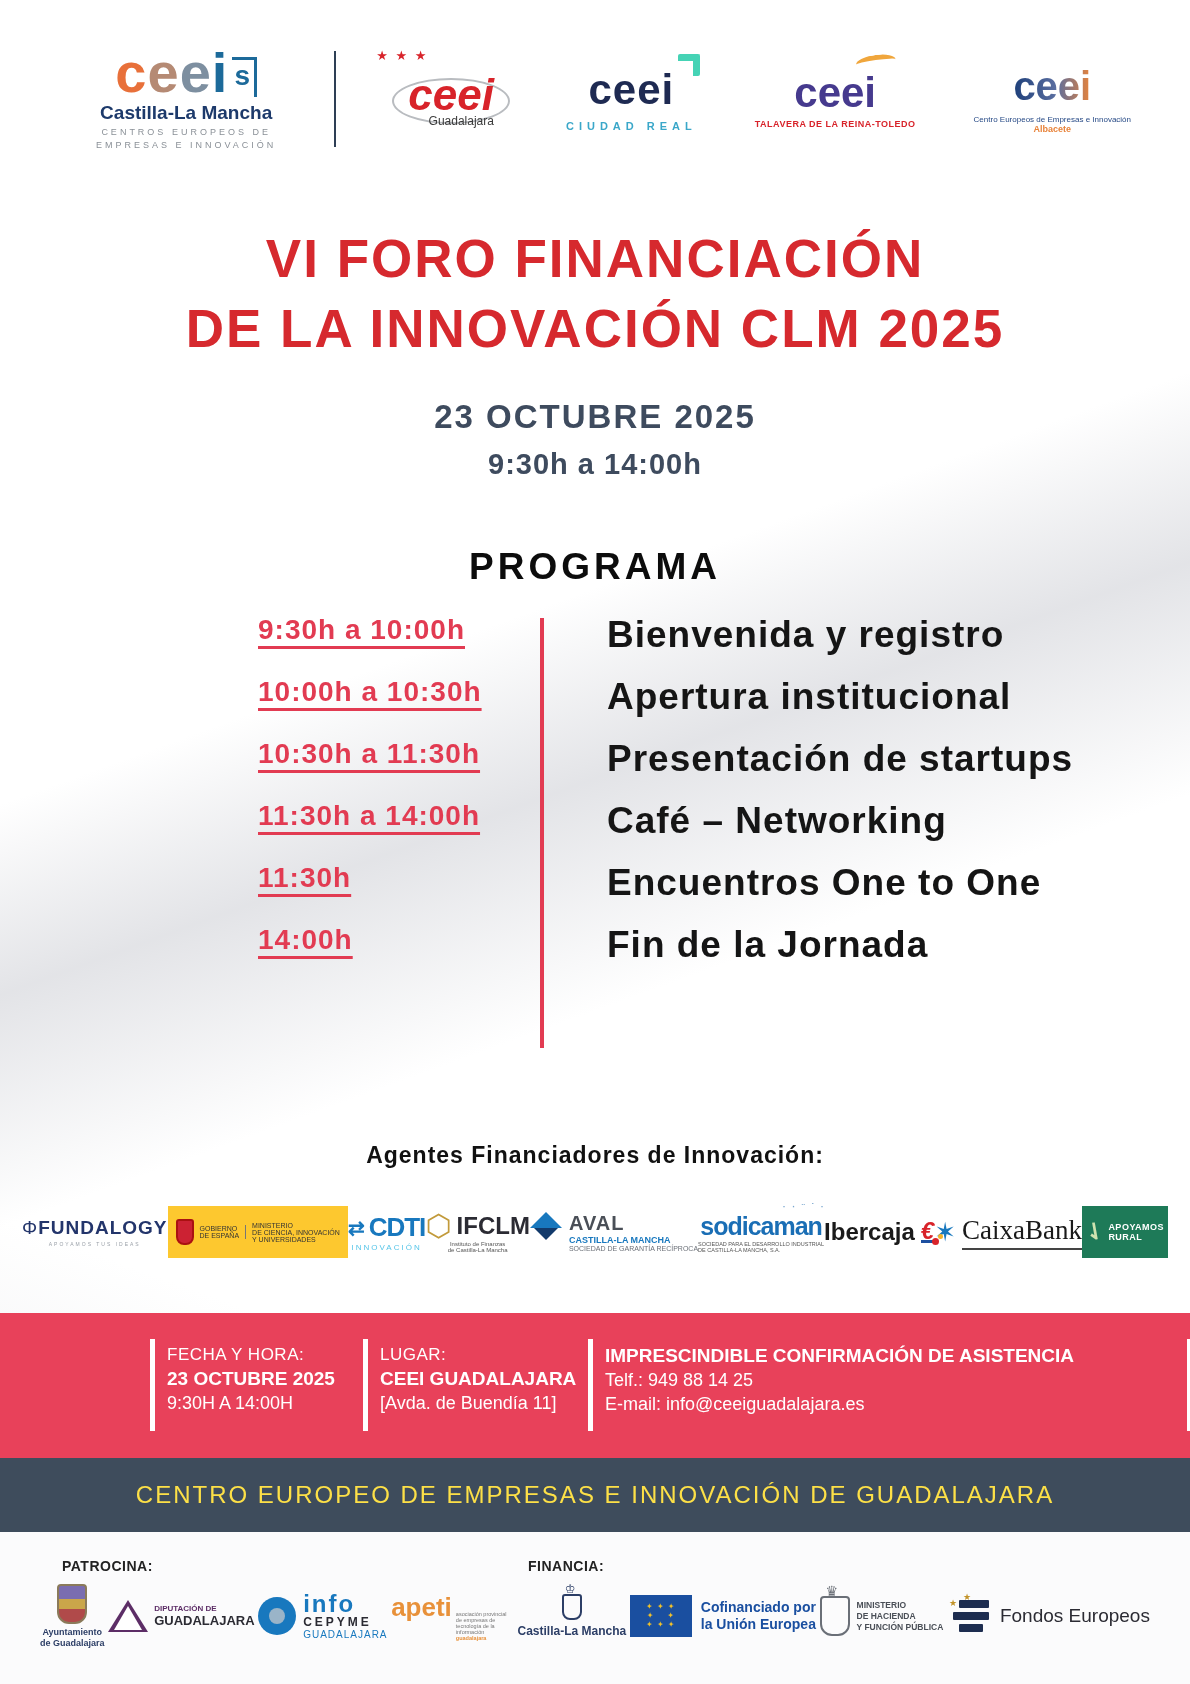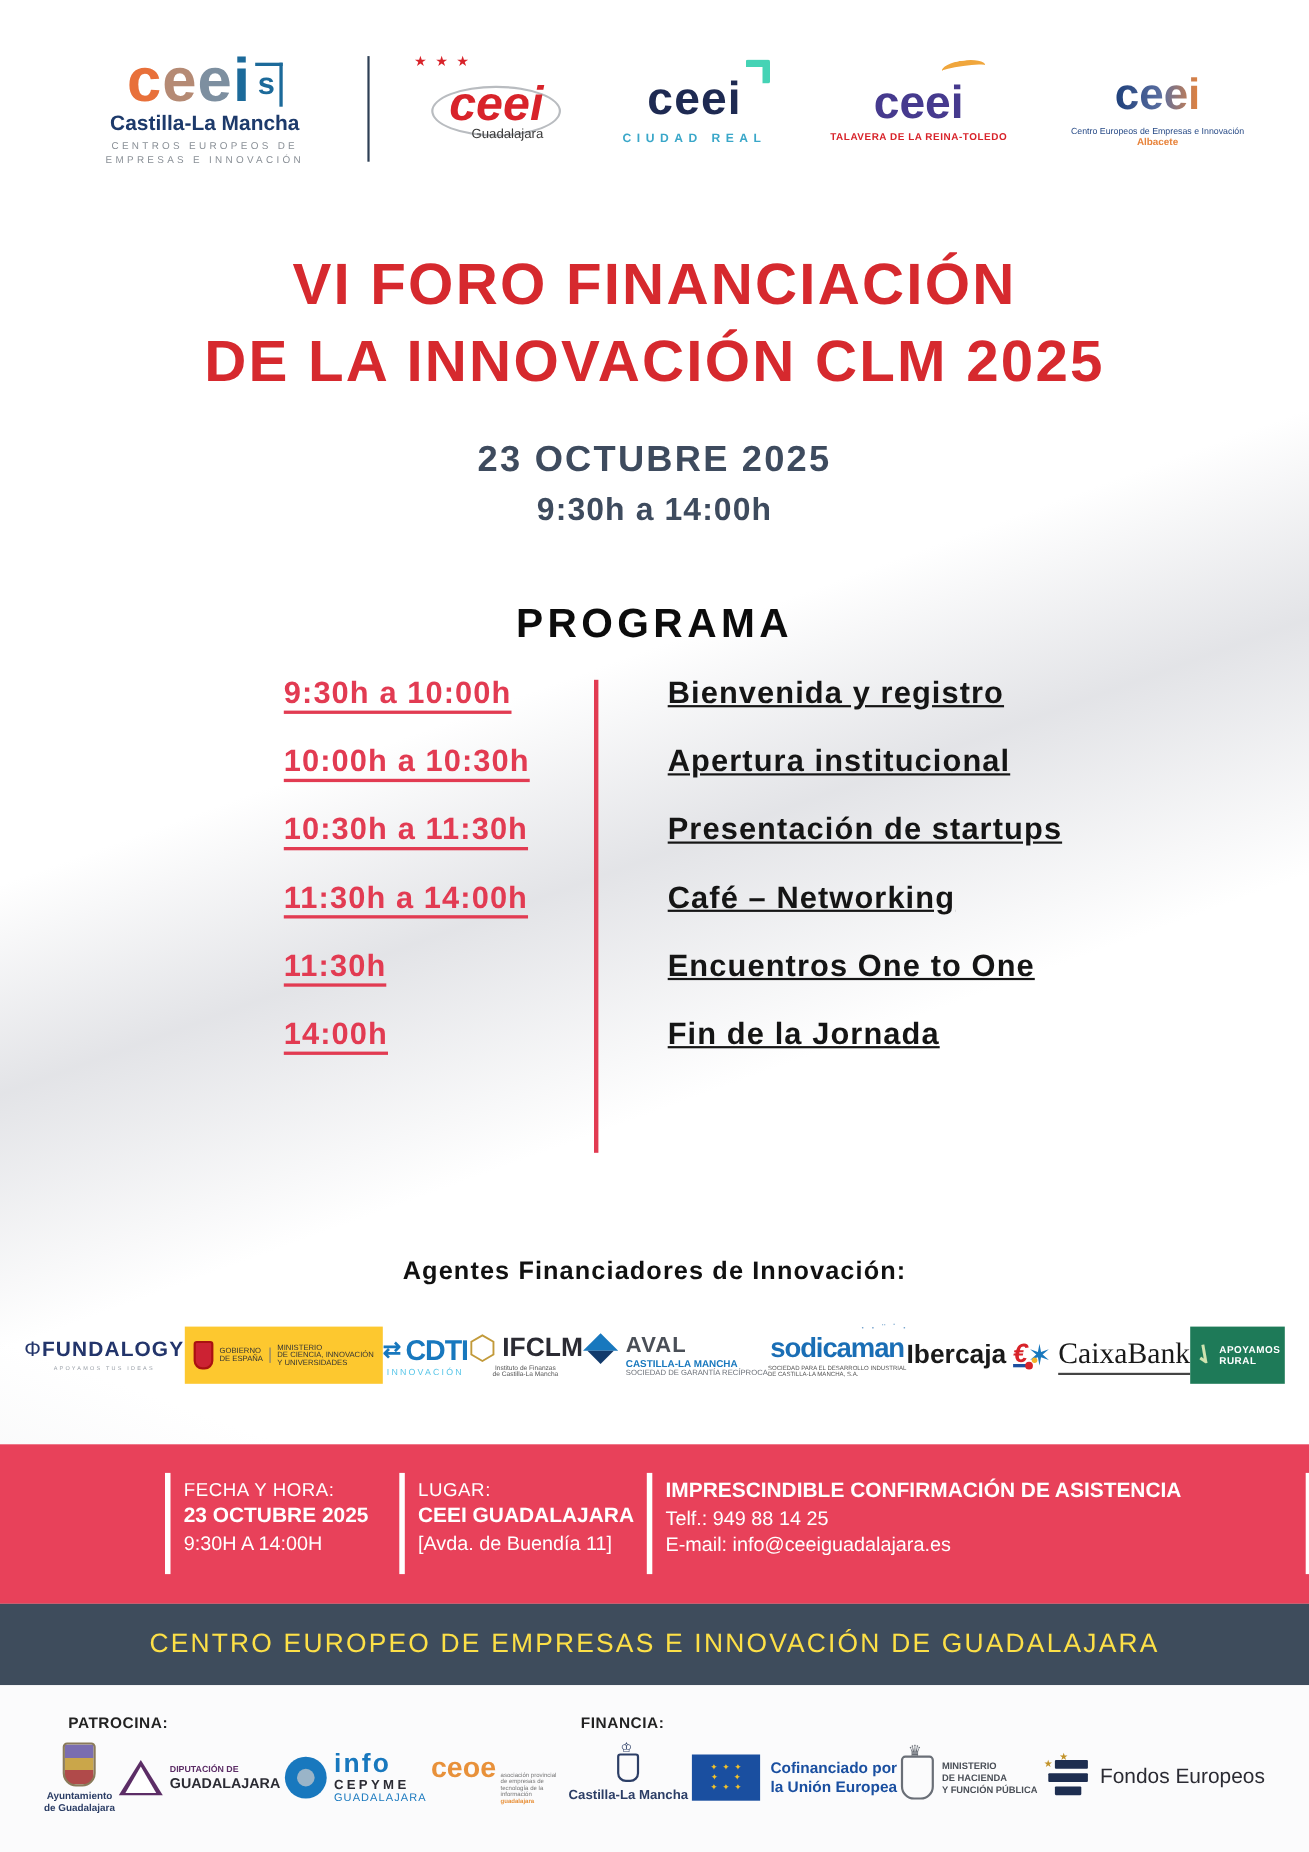--- a/index.html
+++ b/index.html
@@ -51,21 +51,21 @@
 
   
   .prog-heading { position:absolute; top:546px; left:0; width:100%; text-align:center;
     font-size:37px; font-weight:bold; color:#0c0c0c; letter-spacing:4px; }
   .program { position:absolute; top:614px; left:0; width:100%; }
   .prog-line { position:absolute; left:540px; top:4px; width:4px; height:430px; background:#e23b52; }
   .prog-rows { display:flex; flex-direction:column; gap:29px; }
   .prog-row { display:flex; align-items:baseline; height:33px;margin-left:18px; }
   .prog-time { position:absolute; left:258px; font-size:28px; font-weight:bold; color:#e23b52;
     text-decoration:underline; text-underline-offset:7px; text-decoration-thickness:3px; letter-spacing:1px; }
-  .prog-act { position:absolute; left:607px; font-size:28px; font-weight:bold; color:#151515; letter-spacing:1px;text-decoration:underline; }
+  .prog-act { position:absolute; left:607px; font-size:37px; font-weight:bold; color:#151515; letter-spacing:1px; }
 
   
   .agents-heading { position:absolute; top:1142px; left:0; width:100%; text-align:center;
     font-size:23px; font-weight:bold; color:#111; letter-spacing:1px; }
   .agents-row { position:absolute; top:1206px; left:0; width:100%; padding:0 22px;
     display:flex; align-items:center; justify-content:space-between; }
   .ag { display:flex; flex-direction:column; align-items:center; justify-content:center; text-align:center; }
   .fund-main { font-size:19px; font-weight:bold; color:#23356b; letter-spacing:1px; }
   .fund-phi { color:#23356b; font-weight:normal; }
   .fund-tag { font-size:5px; color:#9aa0a8; letter-spacing:2px; margin-top:2px; }
@@ -384,21 +384,21 @@
           <div class="ceoe-circle"></div>
           <div class="ceoe-txt">
             <div class="ceoe-main">info</div>
             <div class="ceoe-s1">CEPYME</div>
             <div class="ceoe-s2">GUADALAJARA</div>
           </div>
         </div>
       </div>
       <div class="fl">
         <div class="apeti-row">
-          <div class="apeti-main">ceoe</div>
+          <div class="apeti-main">apeti</div>
           <div class="apeti-sub"><span>asociación provincial de empresas de tecnología de la información</span> <b>guadalajara</b></div>
         </div>
       </div>
       <div class="fl">
         <div class="clm-shield"></div>
         <div class="clm-txt">Castilla-La Mancha</div>
       </div>
       <div class="fl">
         <div class="eu-row">
           <div class="eu-flag">

